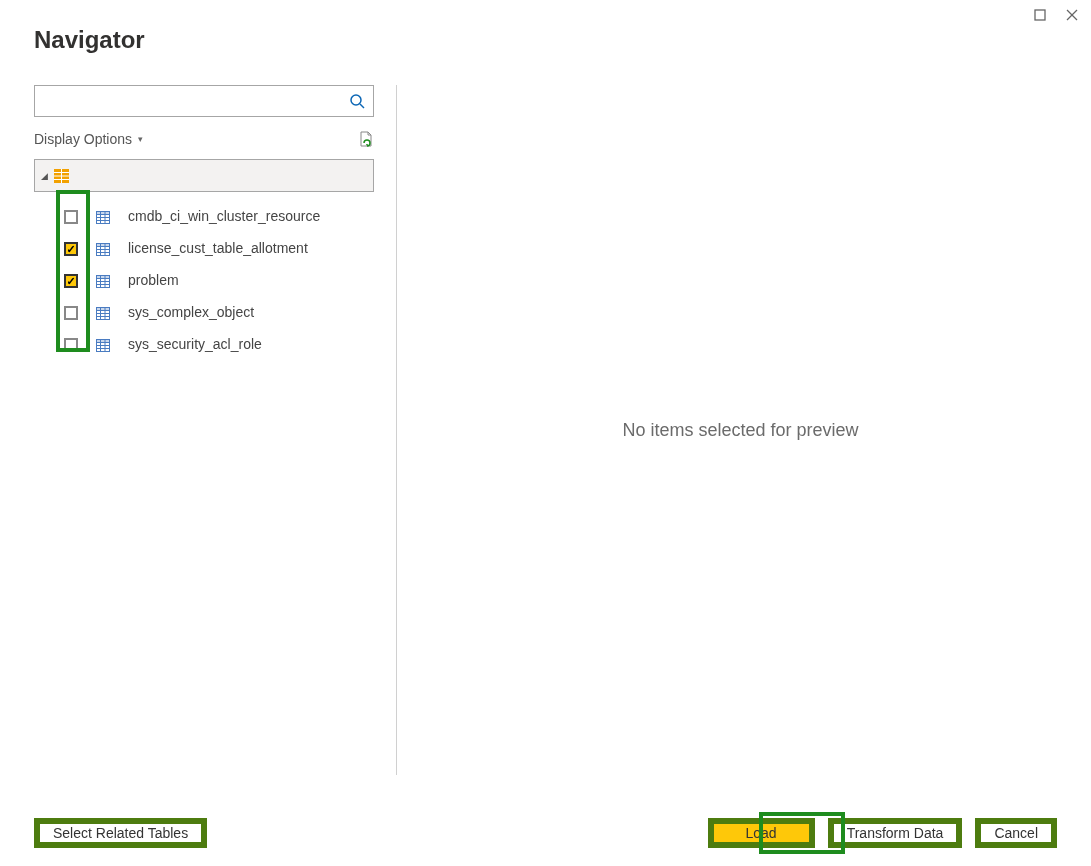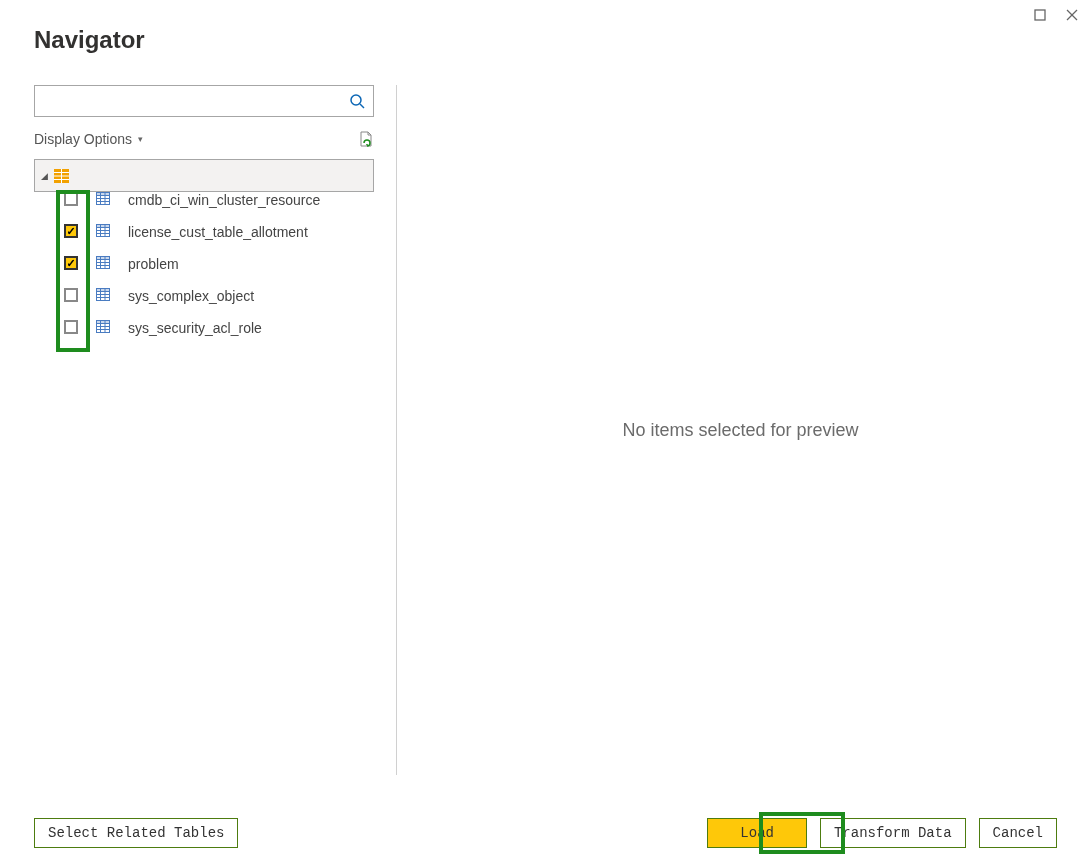--- a/index.html
+++ b/index.html
@@ -99,21 +99,21 @@
       white-space: nowrap;
       overflow: hidden;
     }
     .tree-root .arrow { font-size: 9px; color:#555; }
     .tree-root .db-icon svg { display:block; }
     .tree-root .root-label { color:#555; overflow:hidden; text-overflow: ellipsis; }
 
     .tree-item {
       height: 32px;
       display: flex;
-      align-items: flex-start;
+      align-items: flex-end;
       gap: 18px;
       padding-left: 30px;
       cursor: pointer;
     }
     .tree-item .checkbox {
       width: 14px; height: 14px;
       border: 2px solid #888;
       display:flex; align-items:center; justify-content:center;
     }
     .tree-item .checkbox.checked {
@@ -165,25 +165,25 @@
       position: absolute;
       bottom: 18px;
       left: 34px;
       right: 34px;
       display: flex;
       align-items: center;
     }
     .footer .btn {
       height: 30px;
       padding: 0 13px;
-      border: 1px solid #4d7c0f;
+      border: 6px solid #4d7c0f;
       background: #fff;
       cursor: pointer;
       font-size: 14px;
-      font-family: Liberation Mono, monospace;
+      font-family: Liberation Sans, sans-serif;
       color:#333;
       display:flex; align-items:center; justify-content:center;
     }
     .footer .spacer { flex: 1; }
     .footer .btn-load {
       background: #fec809;
       font-weight: 400;
       padding: 0 32px;
     }
     .footer .btn + .btn { margin-left: 13px; }

